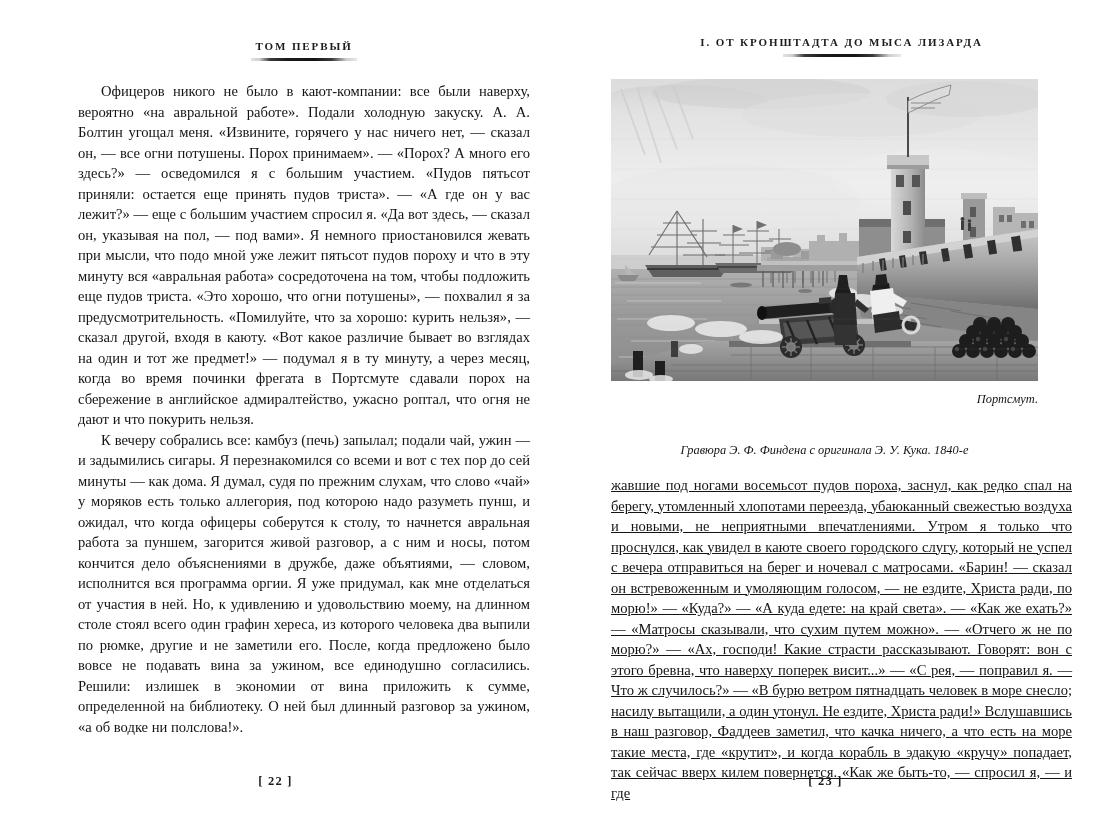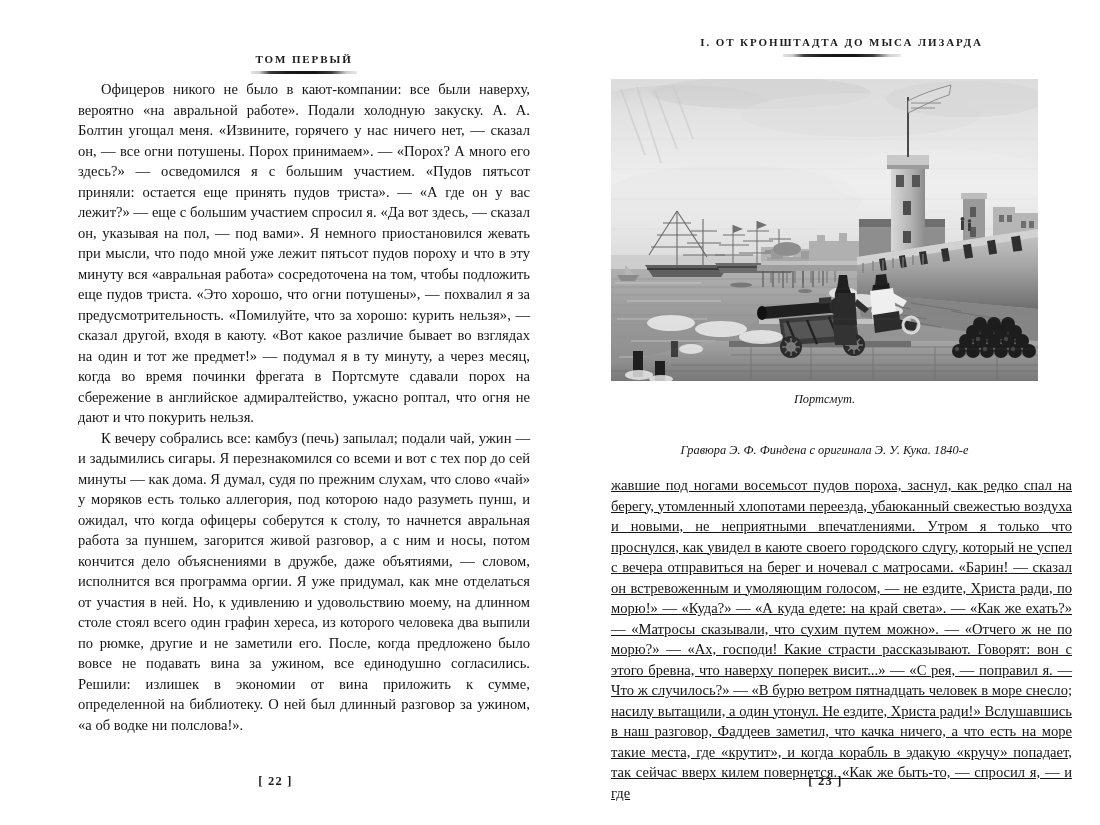--- a/index.html
+++ b/index.html
@@ -20,21 +20,21 @@
     height: 825px;
     display: flex;
     background: #ffffff;
   }
   .page {
     position: relative;
     width: 550px;
     height: 825px;
     box-sizing: border-box;
   }
-  .page-left  { padding: 17px 20px 0 78px; }
+  .page-left  { padding: 4px 20px 0 78px; }
   .page-right { padding: 0 28px 0 61px; }
 
   
   .running-head {
     text-align: center;
     font-size: 11px;
     letter-spacing: 1.9px;
     font-weight: 700;
     text-transform: uppercase;
     color: #1c1c1c;
@@ -66,21 +66,21 @@
     hyphens: manual;
     color: #141414;
     margin: 0;
   }
   .body-text p {
     margin: 0;
     text-indent: 23px;
   }
   .body-text p.cont { text-indent: 0; }
 
-  .page-left .text-block { margin-top: 5px; }
+  .page-left .text-block { margin-top: 20px; }
 
   
   .figure {
     margin: 22px 0 0 0;
     width: 427px;
   }
   .plate {
     position: relative;
     width: 427px;
     height: 302px;
@@ -89,21 +89,21 @@
   }
   .plate svg { display: block; width: 100%; height: 100%; }
   .caption {
     margin-top: 10px;
     text-align: center;
     font-style: italic;
     font-size: 12.4px;
     line-height: 16.5px;
     color: #151515;
   }
-  .caption .line1 { display: block; }
+  .caption .line1 { display: block; text-align: right; }
   .caption .line2 { display: block; margin-top: 34px; }
 
   .page-right .text-block { margin-top: 17px; text-decoration: underline; }
 
   
   .folio {
     position: absolute;
     bottom: 36px;
     left: 1px;
     right: 0;

